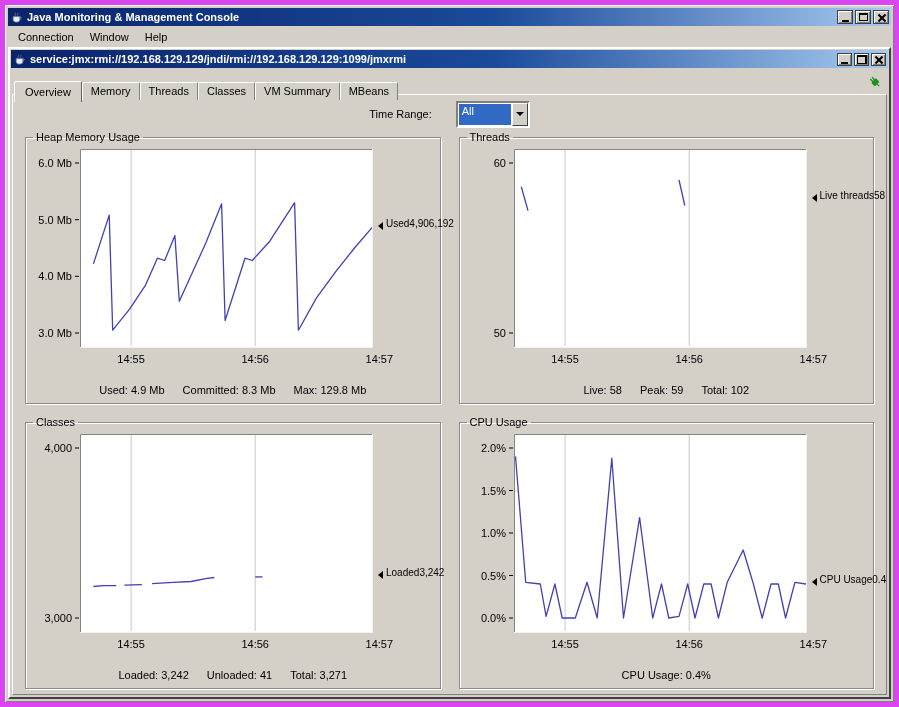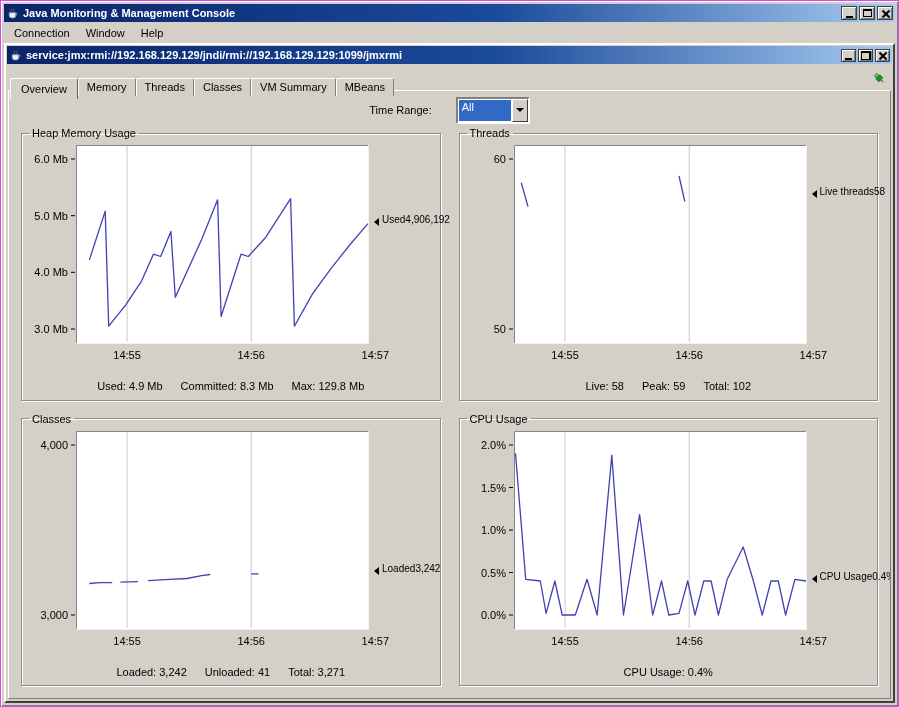--- a/index.html
+++ b/index.html
@@ -1,18 +1,18 @@
 <!DOCTYPE html>
 <html><head>
 <meta charset="utf-8">
 <style>
   *{box-sizing:border-box;margin:0;padding:0}
   html,body{width:899px;height:707px;overflow:hidden}
   body{background:#404040;font-family:"Liberation Sans",sans-serif;font-size:11px;color:#000}
-  .app{position:absolute;inset:0;background:#d4d0c8;border:1px solid #d946ef;
+  .app{position:absolute;inset:0;background:#d4d0c8;border:5px solid #d946ef;
        box-shadow:inset 1px 1px 0 #ffffff, inset -1px -1px 0 #808080;
        padding:3px;display:flex;flex-direction:column}
   
   .titlebar{height:18px;background:linear-gradient(90deg,#0a246a 0%,#1a4a9a 55%,#a6caf0 100%);
             display:flex;align-items:center;gap:4px;padding:0 2px;color:#fff;font-weight:bold;flex:none}
   .title-text{flex:1;white-space:nowrap;overflow:hidden}
   .win-buttons{display:flex;gap:2px;align-items:center;flex:none}
   .wbtn{width:16px;height:14px;background:#d4d0c8;border:1px solid #404040;
         box-shadow:inset 1px 1px 0 #fff, inset -1px -1px 0 #808080;
         display:flex;align-items:center;justify-content:center;position:relative;cursor:default}
@@ -27,21 +27,21 @@
   .gl-close::after{transform:rotate(-45deg)}
   
   .menubar{height:20px;display:flex;align-items:flex-end;padding:1px 2px;flex:none}
   .menu-item{padding:2px 8px;cursor:default}
   
   .frame{flex:1;margin-top:1px;border:2px solid;border-color:#ffffff #404040 #404040 #ffffff;
          background:#d4d0c8;display:flex;flex-direction:column;min-height:0}
   .frame .titlebar{margin:1px}
   .frame .wbtn{width:15px;height:13px}
   
-  .tabbar{display:flex;align-items:flex-start;padding:13px 4px 0;position:relative;height:25px;flex:none}
+  .tabbar{display:flex;align-items:center;padding:19px 4px 0;position:relative;height:25px;flex:none}
   .tab{height:18px;line-height:17px;padding:0 8px;background:#d4d0c8;border:1px solid;
        border-color:#ffffff #808080 #808080 #ffffff;border-bottom:none;
        border-radius:2px 2px 0 0;cursor:default;white-space:nowrap}
   .tab.active{height:21px;line-height:20px;z-index:2;padding:0 10px;border-color:#ffffff #606060 #606060 #ffffff}
   .connect-icon{position:absolute;right:7px;top:5px;cursor:default}
   .tab-content{flex:1;border:1px solid;border-color:#ffffff #808080 #808080 #ffffff;margin:0 2px 2px;
                display:flex;flex-direction:column;overflow:hidden;min-height:0}
   
   .time-row{display:flex;justify-content:center;align-items:center;gap:24px;height:32px;padding-top:6px;flex:none}
   .combo{display:flex;width:74px;height:27px;border:2px solid;border-color:#808080 #ffffff #ffffff #808080;

